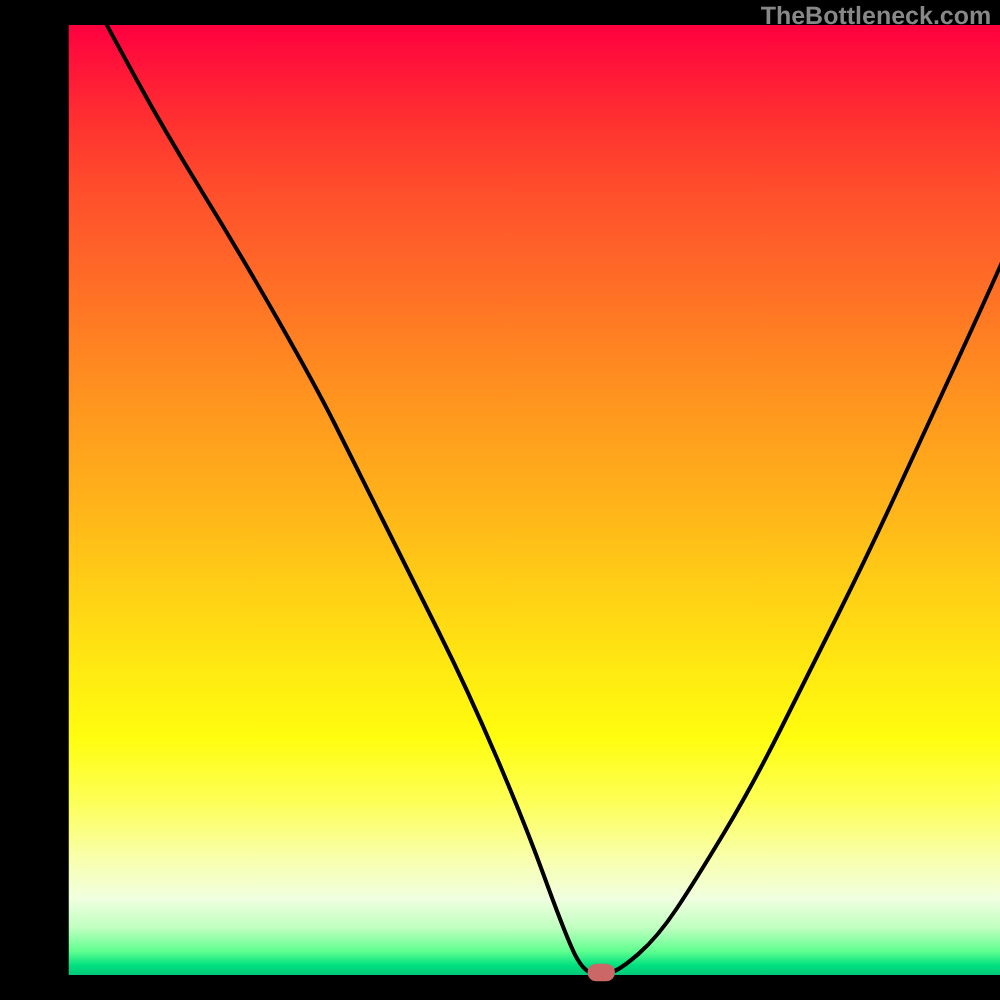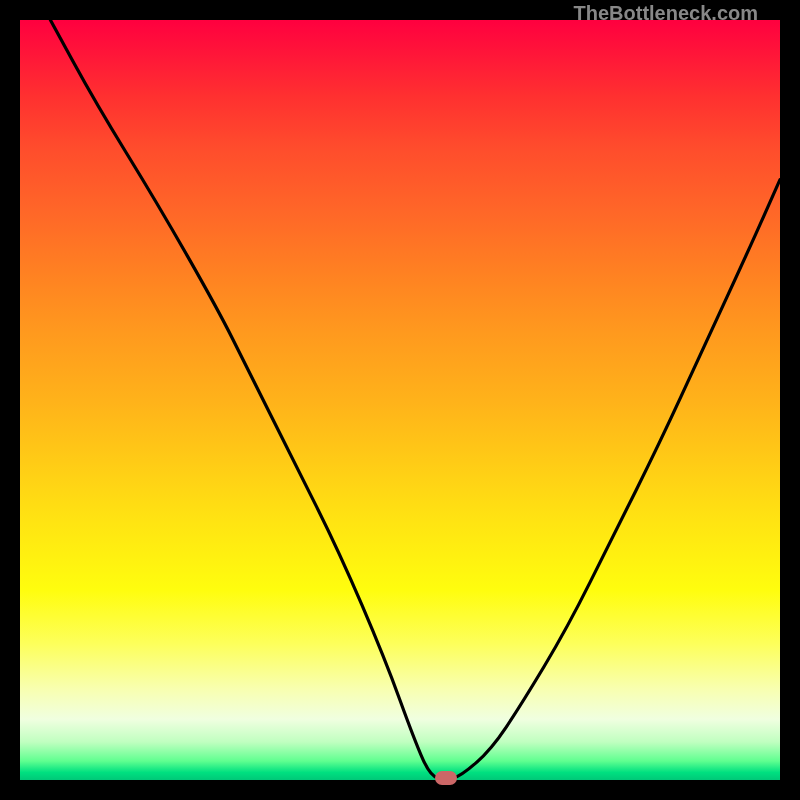--- a/index.html
+++ b/index.html
@@ -8,20 +8,21 @@
     height: 800px;
     background: #000;
     font-family: Arial, Helvetica, sans-serif;
     overflow: hidden;
   }
   .chart-container {
     position: relative;
     width: 764px;
     height: 800px;
     background: #000;
+    margin-left: 35px;
   }
   .plot-area {
     position: absolute;
     left: 20px;
     top: 20px;
     width: 760px;
     height: 760px;
     background: linear-gradient(to bottom,
       #ff003f 0%,
       #ff1838 5%,

